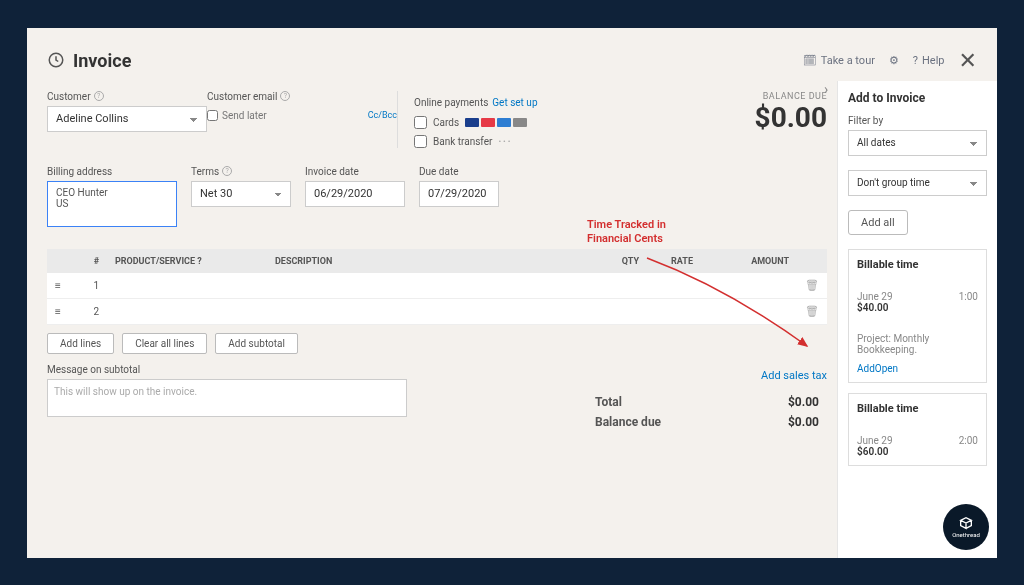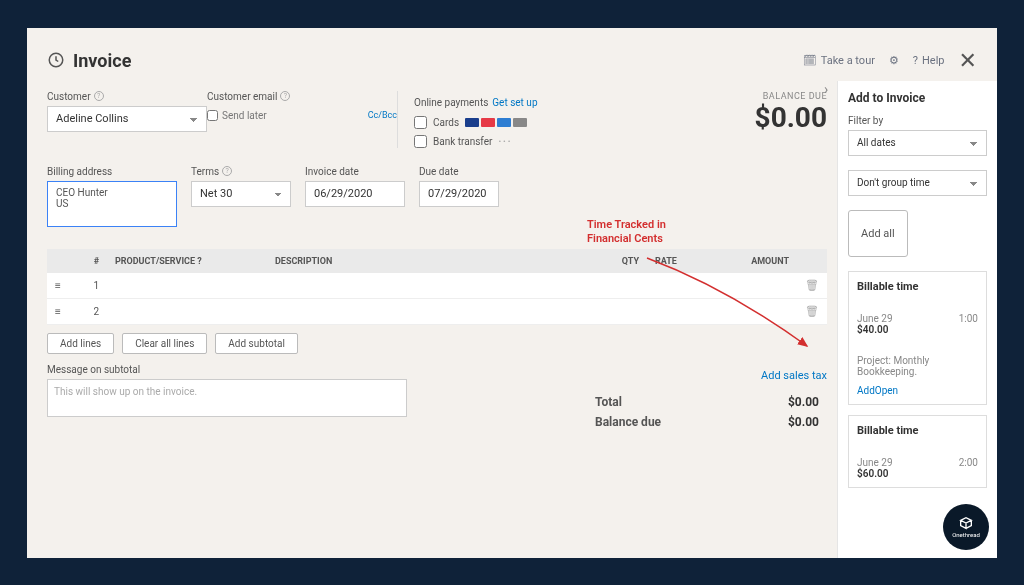--- a/index.html
+++ b/index.html
@@ -32,39 +32,39 @@
 .card{width:14px;height:9px;border-radius:1px}
 .visa{background:#1a3e8c}.mc{background:#e63946}.amex{background:#2d7dd2}.disc{background:#888}
 .bal{margin-left:auto;text-align:right}
 .bal .l{font-size:9px;color:#888;letter-spacing:0.5px}
 .bal .v{font-size:28px;font-weight:700;color:#333}
 .row2{display:flex;gap:14px;margin-bottom:22px}
 .ta{background:#fff;border:1px solid #3b82f6;padding:5px 8px;font-size:10px;color:#555;resize:none;height:46px;width:130px}
 .tbl{background:#fff;margin-bottom:8px}
 .thd{display:flex;background:#eaeaea;font-size:9px;font-weight:700;color:#555;padding:7px 0}
 .thd>div,.trow>div{padding:0 8px}
-.c-drag{width:24px}.c-num{width:36px;text-align:right}.c-prod{width:160px}.c-desc{flex:1}.c-qty{width:70px;text-align:right}.c-rate{width:70px;text-align:left}.c-amt{width:80px;text-align:right}.c-del{width:30px;text-align:center}
+.c-drag{width:24px}.c-num{width:36px;text-align:right}.c-prod{width:160px}.c-desc{flex:1}.c-qty{width:70px;text-align:right}.c-rate{width:70px;text-align:center}.c-amt{width:80px;text-align:right}.c-del{width:30px;text-align:center}
 .trow{display:flex;align-items:center;border-bottom:1px solid #eee;height:26px;font-size:10px;color:#555}
 .trash{color:#aaa;cursor:pointer;font-size:11px}
 .btns{display:flex;gap:8px;margin-bottom:10px}
 .btn{background:#fff;border:1px solid #bbb;padding:4px 12px;font-size:10px;color:#555;border-radius:2px;cursor:pointer}
 .msg-l{font-size:10px;color:#555;margin-bottom:4px}
 .msg-t{background:#fff;border:1px solid #ccc;height:38px;padding:6px;font-size:10px;color:#aaa;width:360px}
 .foot{display:flex;justify-content:flex-end;margin-top:-48px}
 .foot-box{width:240px}
 .stax{text-align:right;font-size:11px;color:#0077c5;margin-bottom:10px;cursor:pointer}
 .frow{display:flex;justify-content:space-between;font-size:12px;padding:3px 8px}
 .frow .l{color:#555}.frow .v{color:#333}
 .frow.bold{font-weight:700}
 .annot{position:absolute;color:#d32f2f;font-size:11px;font-weight:600;line-height:1.3}
 .arrow{position:absolute;pointer-events:none}
 .side h3{font-size:12px;font-weight:700;color:#333;margin-bottom:10px}
 .side .flbl{font-size:10px;color:#555;margin-bottom:4px}
 .side .sel{width:100%;margin-bottom:14px;font-size:10px}
-.addall{background:#fff;border:1px solid #bbb;padding:16px 12px;font-size:11px;color:#555;border-radius:3px;cursor:pointer;margin-bottom:14px}
+.addall{background:#fff;border:1px solid #bbb;padding:5px 12px;font-size:11px;color:#555;border-radius:3px;cursor:pointer;margin-bottom:14px}
 .bt{border:1px solid #ddd;padding:8px;margin-bottom:10px;font-size:10px}
 .bt .t{font-weight:700;color:#333;font-size:11px}
 .bt .meta{color:#888;margin-top:20px}
 .bt .amt{color:#333;font-weight:600}
 .bt .r{display:flex;justify-content:space-between}
 .bt .acts{display:flex;margin-top:8px;color:#0077c5}
 .bt .acts span{cursor:pointer}
 .logo{position:absolute;bottom:8px;right:8px;width:46px;height:46px;background:#0a1929;border-radius:50%;display:flex;flex-direction:column;align-items:center;justify-content:center;color:#fff;font-size:6px}
 </style>
 </head>

